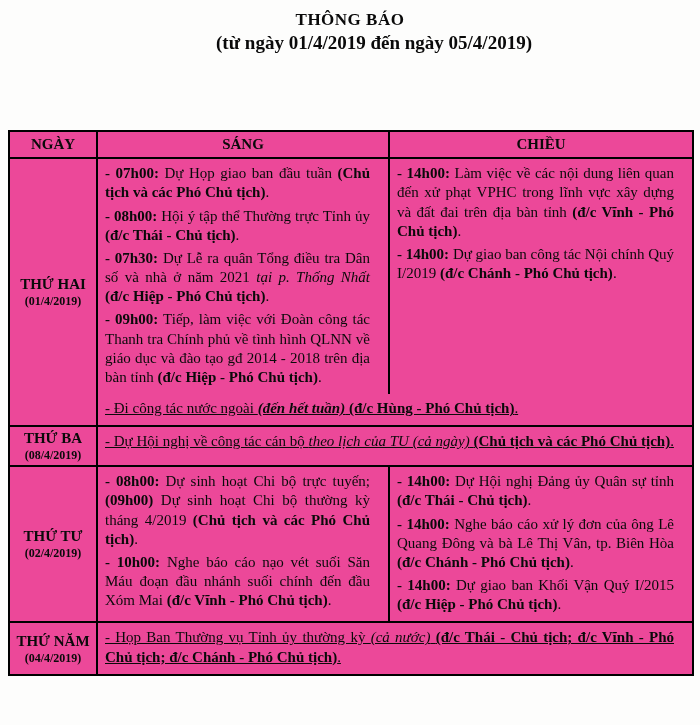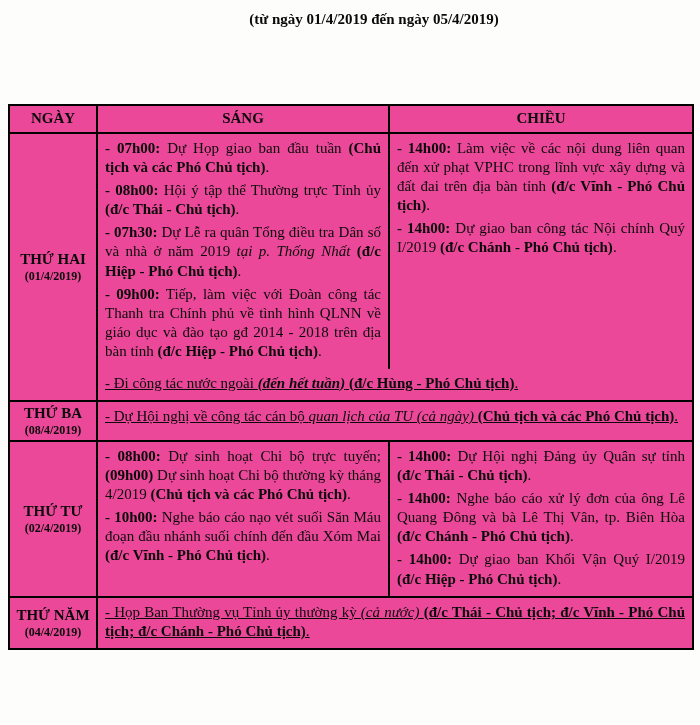--- a/index.html
+++ b/index.html
@@ -8,37 +8,37 @@
     width: 700px; height: 725px;
     background: #fdfdfc;
     color: #0a0a0a;
     font-family: "Liberation Serif", "DejaVu Serif", serif;
   }
   .page { padding: 10px 0 0 0; }
 
   .title-block { text-align: center; font-weight: bold; line-height: 1.22; margin-bottom: 76px; }
   .title-line1 { font-size: 17px; letter-spacing: 0.5px; }
   .title-line2 { font-size: 18.5px; letter-spacing: 0.2px; }
-  .title-line3 { font-size: 15px; padding-left: 48px; }
+  .title-line3 { font-size: 19px; padding-left: 48px; }
 
   table.schedule {
     border-collapse: collapse;
     table-layout: fixed;
     width: 684px;
     margin-left: 8px;
     background: #ec4899;
   }
   .schedule col.c-day       { width: 88px; }
   .schedule col.c-morning   { width: 292px; }
   .schedule col.c-afternoon { width: 304px; }
 
   .schedule th, .schedule td {
     border: 2px solid #000;
     vertical-align: top;
-    padding: 1px 7px 3px 7px;
+    padding: 1px 18px 3px 7px;
   }
   .schedule th {
     font-size: 15px;
     font-weight: bold;
     text-align: center;
     padding: 4px 2px;
     line-height: 1.15;
   }
 
   td.day-cell {
@@ -66,20 +66,21 @@
 
   .b { font-weight: bold; }
   .i { font-style: italic; }
 </style>
 </head>
 <body>
 
 <div class="page">
 
   <div class="title-block">
+    <div class="title-line1">THÔNG BÁO</div>
     <div class="title-line3">(từ ngày 01/4/2019 đến ngày 05/4/2019)</div>
   </div>
 
   <table class="schedule">
     <colgroup>
       <col class="c-day">
       <col class="c-morning">
       <col class="c-afternoon">
     </colgroup>
     <thead>
@@ -92,57 +93,57 @@
     <tbody>
 
       <tr>
         <td class="day-cell" rowspan="2">
           <div class="day-name">THỨ HAI</div>
           <div class="day-date">(01/4/2019)</div>
         </td>
         <td class="nb">
           <div class="event"><span class="b">- 07h00:</span><span> Dự Họp giao ban đầu tuần </span><span class="b">(Chủ tịch và các Phó Chủ tịch)</span><span>.</span></div>
           <div class="event"><span class="b">- 08h00:</span><span> Hội ý tập thể Thường trực Tỉnh ủy </span><span class="b">(đ/c Thái - Chủ tịch)</span><span>.</span></div>
-          <div class="event"><span class="b">- 07h30:</span><span> Dự Lễ ra quân Tổng điều tra Dân số và nhà ở năm 2019 </span><span class="i">tại p. Thống Nhất</span><span> </span><span class="b">(đ/c Hiệp - Phó Chủ tịch)</span><span>.</span></div>
+          <div class="event"><span class="b">- 07h30:</span><span> Dự Lễ ra quân Tổng điều tra Dân số và nhà ở năm 2021 </span><span class="i">tại p. Thống Nhất</span><span> </span><span class="b">(đ/c Hiệp - Phó Chủ tịch)</span><span>.</span></div>
           <div class="event"><span class="b">- 09h00:</span><span> Tiếp, làm việc với Đoàn công tác Thanh tra Chính phủ về tình hình QLNN về giáo dục và đào tạo gđ 2014 - 2018 trên địa bàn tỉnh </span><span class="b">(đ/c Hiệp - Phó Chủ tịch)</span><span>.</span></div>
         </td>
         <td class="nb">
           <div class="event"><span class="b">- 14h00:</span><span> Làm việc về các nội dung liên quan đến xử phạt VPHC trong lĩnh vực xây dựng và đất đai trên địa bàn tỉnh </span><span class="b">(đ/c Vĩnh - Phó Chủ tịch)</span><span>.</span></div>
           <div class="event"><span class="b">- 14h00:</span><span> Dự giao ban công tác Nội chính Quý I/2019  </span><span class="b">(đ/c Chánh - Phó Chủ tịch)</span><span>.</span></div>
         </td>
       </tr>
       <tr>
         <td class="nt span-cell" colspan="2">
           <div class="event"><span>- Đi công tác nước ngoài </span><span class="b i">(đến hết tuần)</span><span> </span><span class="b">(đ/c Hùng - Phó Chủ tịch)</span><span>.</span></div>
         </td>
       </tr>
 
       <tr>
         <td class="day-cell">
           <div class="day-name">THỨ BA</div>
           <div class="day-date">(08/4/2019)</div>
         </td>
         <td class="span-cell" colspan="2">
-          <div class="event"><span>- Dự Hội nghị về công tác cán bộ </span><span class="i">quan lịch của TU (cả ngày)</span><span> </span><span class="b">(Chủ tịch và các Phó Chủ tịch)</span><span>.</span></div>
+          <div class="event"><span>- Dự Hội nghị về công tác cán bộ </span><span class="i">theo lịch của TU (cả ngày)</span><span> </span><span class="b">(Chủ tịch và các Phó Chủ tịch)</span><span>.</span></div>
         </td>
       </tr>
 
       <tr>
         <td class="day-cell">
           <div class="day-name">THỨ TƯ</div>
           <div class="day-date">(02/4/2019)</div>
         </td>
         <td>
           <div class="event"><span class="b">- 08h00:</span><span> Dự sinh hoạt Chi bộ trực tuyến; </span><span class="b">(09h00)</span><span> Dự sinh hoạt Chi bộ thường kỳ tháng 4/2019 </span><span class="b">(Chủ tịch và các Phó Chủ tịch)</span><span>.</span></div>
           <div class="event"><span class="b">- 10h00:</span><span> Nghe báo cáo nạo vét suối Săn Máu đoạn đầu nhánh suối chính đến đầu Xóm Mai  </span><span class="b">(đ/c Vĩnh - Phó Chủ tịch)</span><span>.</span></div>
         </td>
         <td>
           <div class="event"><span class="b">- 14h00:</span><span> Dự Hội nghị Đảng ủy Quân sự tỉnh </span><span class="b">(đ/c Thái - Chủ tịch)</span><span>.</span></div>
           <div class="event"><span class="b">- 14h00:</span><span> Nghe báo cáo xử lý đơn của ông Lê Quang Đông và bà Lê Thị Vân, tp. Biên Hòa </span><span class="b">(đ/c Chánh - Phó Chủ tịch)</span><span>.</span></div>
-          <div class="event"><span class="b">- 14h00:</span><span> Dự giao ban Khối Vận Quý I/2019 </span><span class="b">(đ/c Hiệp - Phó Chủ tịch)</span><span>.</span></div>
+          <div class="event"><span class="b">- 14h00:</span><span> Dự giao ban Khối Vận Quý I/2015 </span><span class="b">(đ/c Hiệp - Phó Chủ tịch)</span><span>.</span></div>
         </td>
       </tr>
 
       <tr>
         <td class="day-cell">
           <div class="day-name">THỨ NĂM</div>
           <div class="day-date">(04/4/2019)</div>
         </td>
         <td class="span-cell" colspan="2">
           <div class="event"><span>- Họp Ban Thường vụ Tỉnh ủy thường kỳ </span><span class="i">(cả nước)</span><span> </span><span class="b">(đ/c Thái - Chủ tịch; đ/c Vĩnh - Phó Chủ tịch; đ/c Chánh - Phó Chủ tịch)</span><span>.</span></div>

